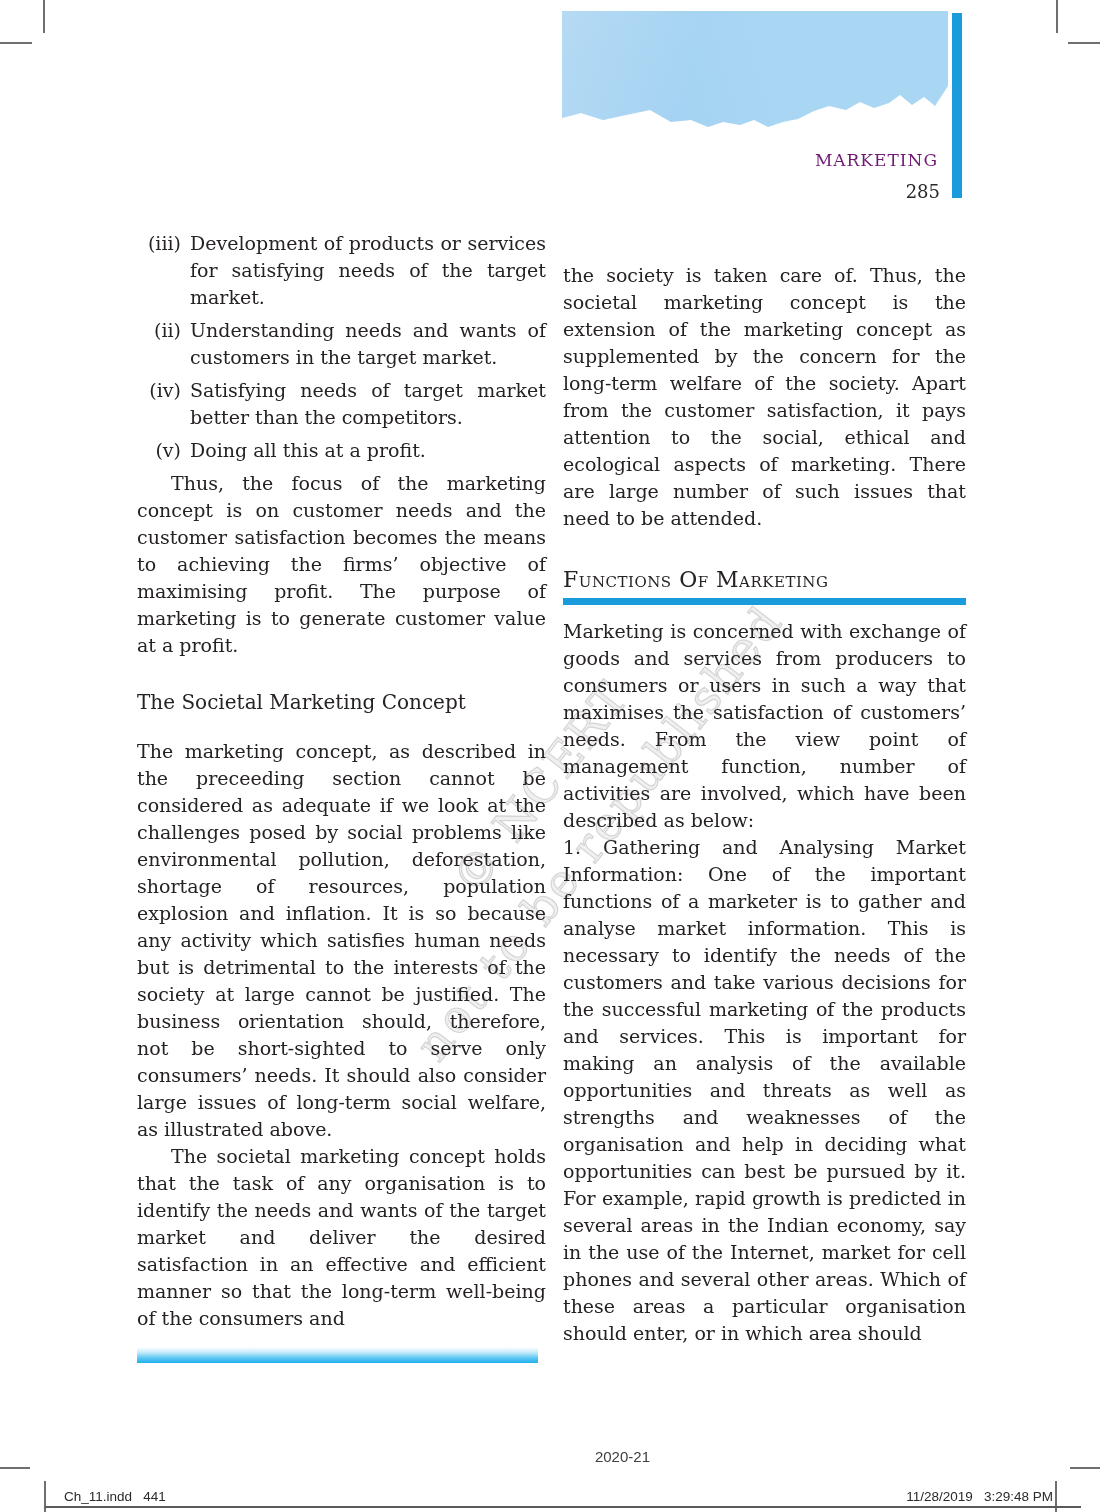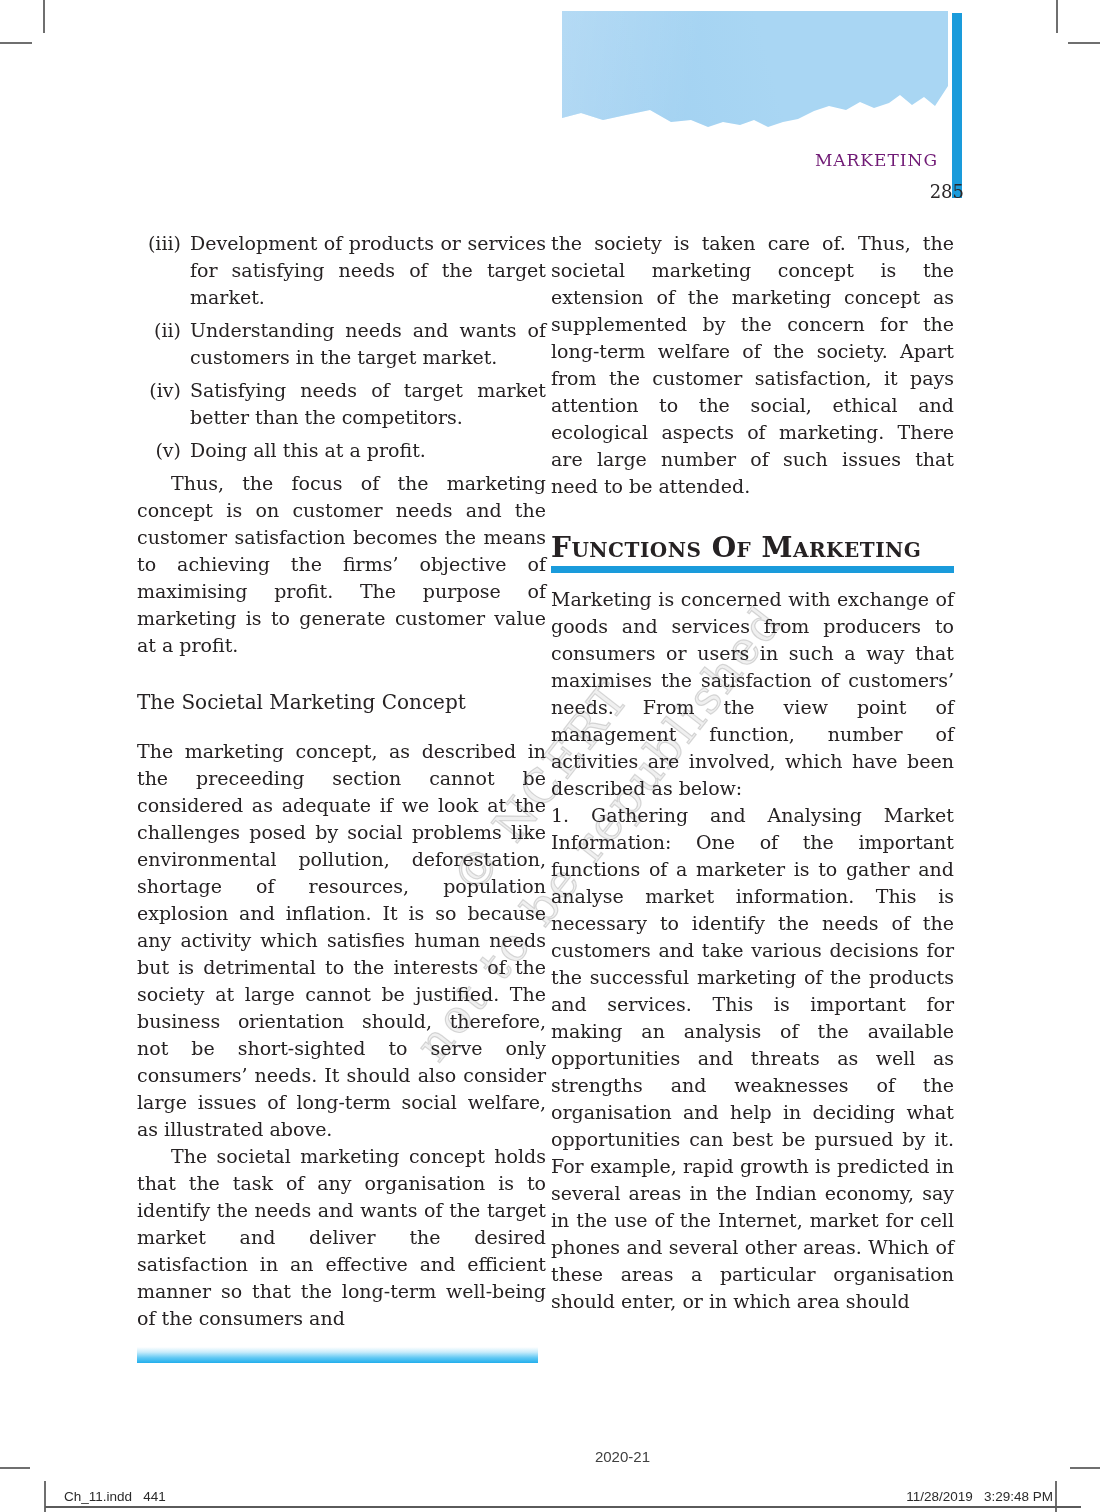--- a/index.html
+++ b/index.html
@@ -26,34 +26,34 @@
       linear-gradient(75deg, rgba(134,190,236,0.28) 5%, rgba(255,255,255,0) 55%),
       var(--watercolor-blue,#a9d6f3);
     clip-path:polygon(0px 0px,386px 0px,386px 75px,373px 95px,362px 86px,350px 94px,
       338px 84px,327px 92px,312px 97px,298px 91px,284px 99px,267px 95px,252px 100px,
       236px 108px,221px 111px,206px 116px,192px 109px,178px 114px,161px 111px,
       146px 116px,129px 109px,109px 111px,88px 99px,64px 104px,41px 109px,19px 102px,0px 107px);
   }
   .edge-bar{position:absolute;left:952px;top:13px;width:10px;height:185px;background:var(--accent-blue,#1a9bdb);}
   .running-head{position:absolute;left:700px;top:150px;width:238px;text-align:right;
     font-size:17px;letter-spacing:1px;color:#701a75;}
-  .page-number{position:absolute;left:864px;top:181px;width:100px;text-align:right;
+  .page-number{position:absolute;left:840px;top:181px;width:100px;text-align:right;
     font-size:18px;color:#2b2728;}
   
   .col{position:absolute;top:230px;font-size:19px;line-height:27px;text-align:justify;}
   .col-left{left:137px;width:409px;}
-  .col-right{left:551px;width:403px;}
+  .col-right{left:563px;width:403px;margin-top:32px;}
   .list-item{display:grid;grid-template-columns:44px 1fr;column-gap:9px;margin-bottom:6px;}
   .list-item .marker{text-align:right;}
   p.para{margin:0;}
   p.indent{text-indent:34px;}
   .para-thus{margin-top:7px;}
   .subsection-heading{margin-top:31px;margin-bottom:24px;font-weight:normal;font-size:20px;line-height:24px;}
   .rc-section{margin-top:36px;}
-  .section-heading{font-variant:small-caps;font-weight:bold;font-size:28px;line-height:24px;letter-spacing:0.5px;}
+  .section-heading{font-variant:small-caps;font-weight:normal;font-size:22px;line-height:24px;letter-spacing:0.5px;}
   .section-rule{height:7px;background:var(--accent-blue,#1a9bdb);margin-top:6px;margin-bottom:13px;}
   .function-item{margin-top:6px;}
   .function-item strong{font-weight:normal;}
   
   .col-gradient-bar{position:absolute;left:137px;top:1347px;width:401px;height:16px;
     background:linear-gradient(180deg,#ffffff 0%,#c9ecfb 32%,#5fc8f4 68%,var(--gradient-cyan,#22aeec) 100%);}
   
   .watermark{
     position:absolute;left:300px;top:555px;width:540px;height:510px;
     display:flex;flex-direction:column;align-items:center;justify-content:center;

